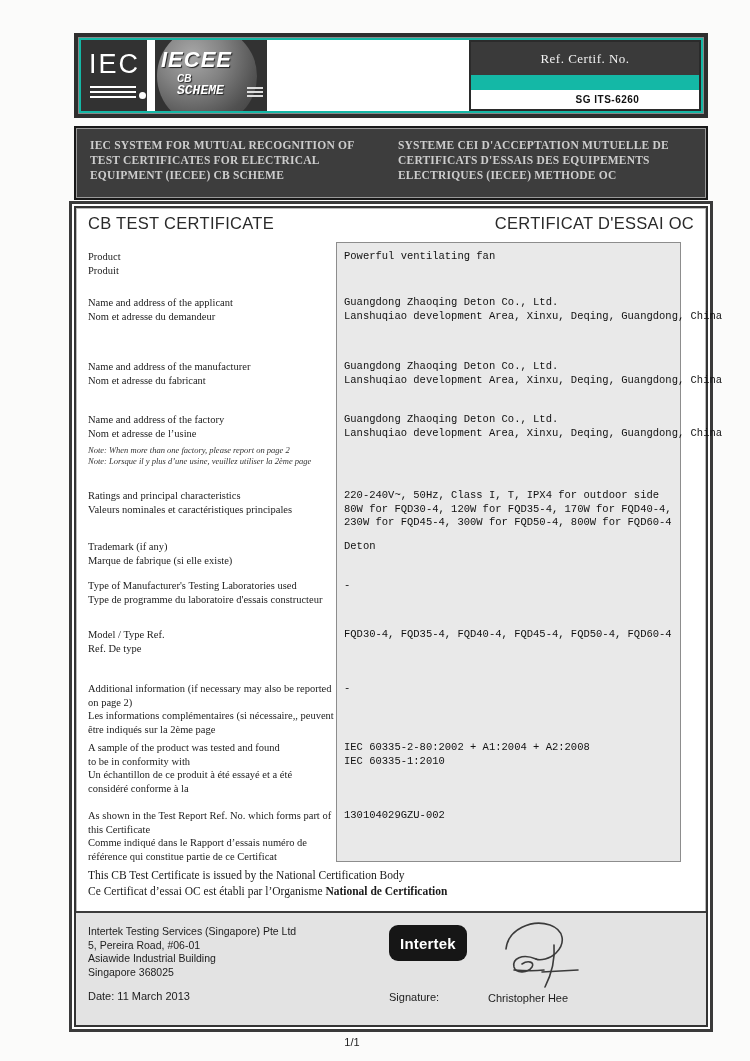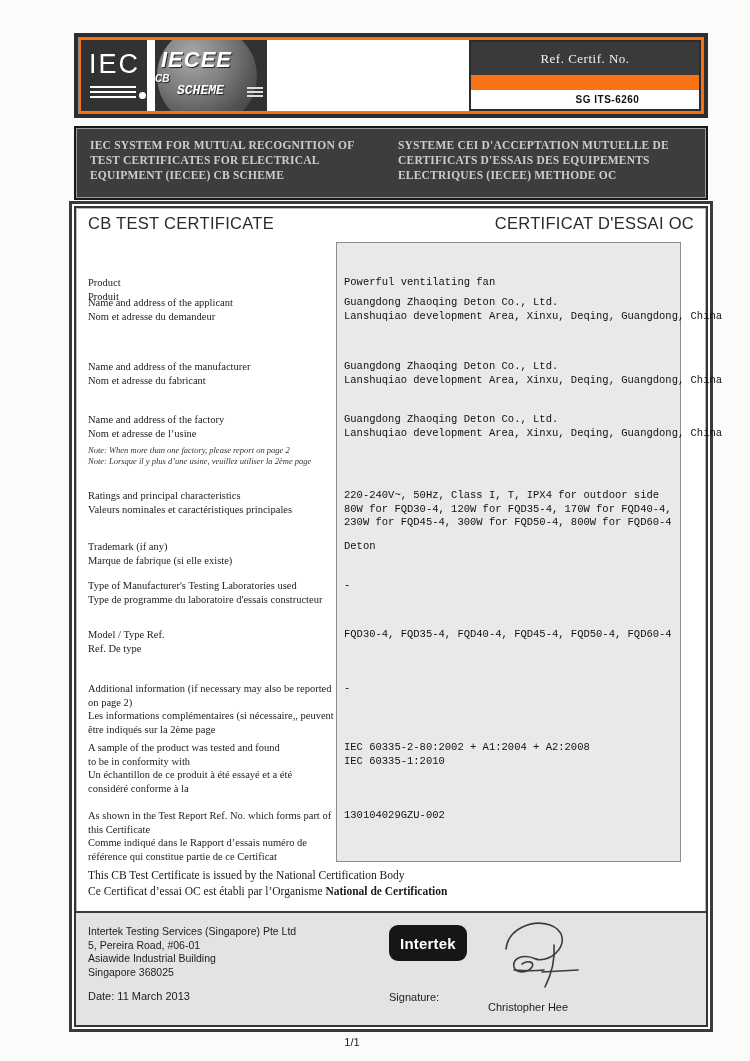--- a/index.html
+++ b/index.html
@@ -2,36 +2,36 @@
 <html><head>
 <meta charset="utf-8">
 <style>
   * { margin:0; padding:0; box-sizing:border-box; }
   html,body { width:750px; height:1061px; background:#fbfbfa; }
   body { font-family:"Liberation Sans", sans-serif; color:#1c1c1c; }
   .doc { position:absolute; left:74px; top:33px; width:634px; }
 
   
   .header-frame{
-    height:85px; background:#f97316;
+    height:85px; background:#14b8a6;
     border:4px solid #2e2e2e; box-shadow: inset 0 0 0 1px #888;
     display:flex; align-items:stretch; padding:3px;
   }
   .logo-block{ display:flex; background:#323232; width:186px; position:relative; overflow:hidden;}
   .iec-mark{ width:66px; position:relative; }
   .iec-text{ color:#fff; font-family:"Liberation Sans",sans-serif; font-size:27px; letter-spacing:2px; font-weight:400; position:absolute; left:8px; top:9px; }
   .iec-lines{ position:absolute; left:9px; top:46px; width:46px; }
   .iec-lines i{ display:block; height:2px; background:#fff; margin-bottom:3px; }
   .iec-dot{ position:absolute; left:58px; top:52px; width:7px; height:7px; border-radius:50%; background:#fff; }
   .logo-divider{ width:8px; background:#fff; }
   .iecee-mark{ flex:1; position:relative; overflow:hidden; }
   .globe{ position:absolute; left:2px; top:-14px; width:100px; height:100px; border-radius:50%;
     background:radial-gradient(circle at 35% 30%, #bdbdbd 0%, #8f8f8f 35%, #565656 70%, #3a3a3a 100%); opacity:.85;}
   .iecee-text{ position:relative; color:#fff; font-style:italic; font-weight:bold; font-size:22px; letter-spacing:1px; padding:7px 0 0 6px; text-shadow:1px 1px 1px #222; }
-  .cb-text{ position:relative; color:#fff; font-style:italic; font-weight:bold; font-size:10px; line-height:11px; text-shadow:1px 1px 1px #222;}
+  .cb-text{ position:relative; color:#fff; font-style:italic; font-weight:bold; font-size:10px; padding-left:22px; line-height:11px; text-shadow:1px 1px 1px #222;}
   .scheme-text{ position:relative; color:#fff; font-style:italic; font-weight:bold; font-size:13px; padding-left:22px; line-height:14px; text-shadow:1px 1px 1px #222;font-family:Liberation Mono, monospace;}
   .scheme-lines{ position:absolute; right:4px; bottom:12px; width:16px; }
   .scheme-lines i{ display:block; height:2px; background:#ddd; margin-bottom:2px; }
   .header-spacer{ flex:1; background:#fff; }
   .ref-box{ width:232px; border:2px solid #2b2b2b; display:flex; flex-direction:column;gap:15px; }
   .ref-label{ background:#3a3a3a; color:#f2f2f2; font-family:"Liberation Serif",serif; font-size:13px; height:33px; display:flex; align-items:center; justify-content:center; letter-spacing:.5px;}
   .ref-value{ background:#fff; flex:1; display:flex; align-items:center; justify-content:center; font-weight:bold; font-size:10px; letter-spacing:.5px; color:#111;padding-left:45px;}
 
   
   .banner{
@@ -48,35 +48,35 @@
   }
   .title-en{ position:absolute; left:12px; top:6px; font-size:16.5px; color:#2a2a2a; letter-spacing:.3px;}
   .title-fr{ position:absolute; right:12px; top:6px; font-size:16.5px; color:#2a2a2a; letter-spacing:.3px;}
 
   .value-panel{ position:absolute; left:260px; top:34px; width:345px; height:620px; background:#e9e9e9; border:1px solid #8d8d8d; }
 
   .lbl{ position:absolute; left:12px; width:252px; font-family:"Liberation Serif",serif; font-size:10.5px; line-height:13.5px; color:#222; white-space:nowrap;}
   .val{ position:absolute; left:268px; width:330px; font-size:10.5px; line-height:13.5px; color:#111; white-space:nowrap;font-family:Liberation Mono, monospace;}
   .notes{ position:absolute; left:12px; width:260px; font-family:"Liberation Serif",serif; font-style:italic; font-size:8.5px; line-height:10.5px; color:#333; white-space:nowrap;}
 
-  .t0{top:42px;margin-top:26px;} .t1{top:88px;} .t2{top:152px;} .t3{top:205px;} .tn{top:237px;}
+  .t0{top:42px;} .t1{top:88px;} .t2{top:152px;} .t3{top:205px;} .tn{top:237px;}
   .t4{top:281px;} .t5{top:332px;} .t6{top:371px;} .t7{top:420px;} .t8{top:474px;}
   .t9{top:533px;} .t10{top:601px;}
 
   .issued{ position:absolute; left:12px; top:659px; font-family:"Liberation Serif",serif; font-size:11.5px; line-height:16px; color:#1a1a1a; white-space:nowrap;}
   .issued b{ font-weight:bold; }
 
   
   .footer{ position:absolute; left:0; right:0; bottom:0; height:114px; background:#e3e3e3; border-top:2px solid #3c3c3c; }
   .issuer{ position:absolute; left:12px; top:12px; font-size:10.5px; line-height:13.5px; color:#1d1d1d;}
   .date-line{ position:absolute; left:12px; top:77px; font-size:11px; color:#1d1d1d;}
   .intertek-logo{ position:absolute; left:313px; top:12px; width:78px; height:36px; background:#161616; border-radius:9px; display:flex; align-items:center; justify-content:center; color:#fff; font-weight:bold; font-size:15px; letter-spacing:.2px;}
   .sig-mark{ position:absolute; left:416px; top:2px; }
   .sig-label{ position:absolute; left:313px; top:78px; font-size:11px; color:#1d1d1d;}
-  .signatory{ position:absolute; left:412px; top:88px; font-size:11px; color:#1d1d1d;}
+  .signatory{ position:absolute; left:412px; top:79px; font-size:11px; color:#1d1d1d;}
 
   .page-number{ margin-top:9px; text-align:center; padding-right:78px; font-size:11px; color:#222; }
 </style>
 </head>
 <body>
 
 <div class="doc">
 
   <div class="header-frame">
     <div class="logo-block">

